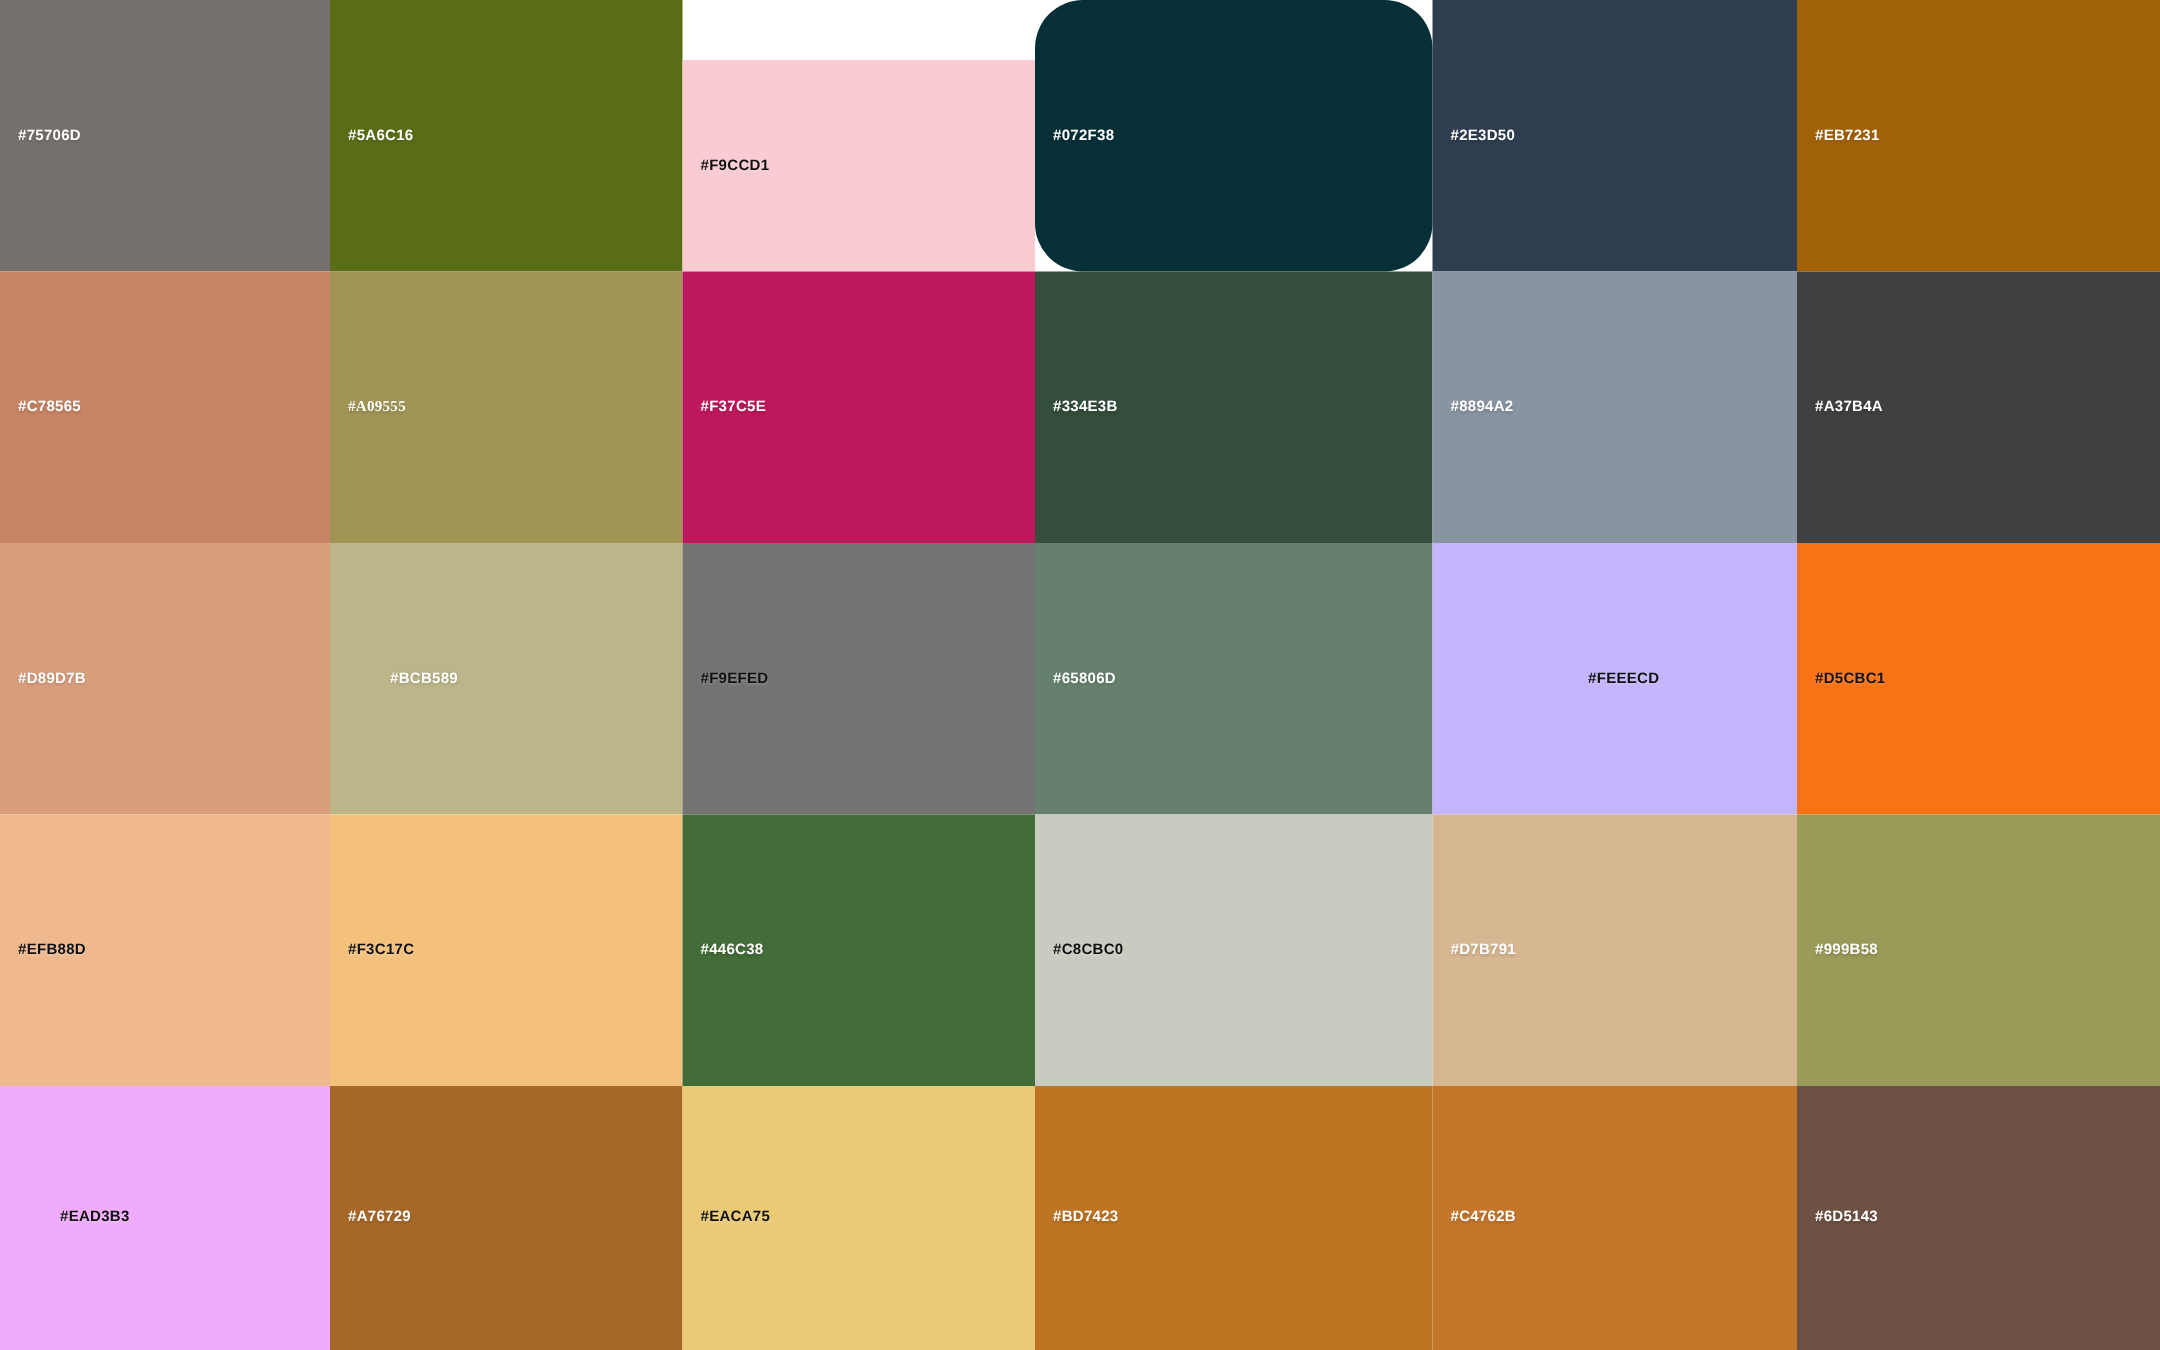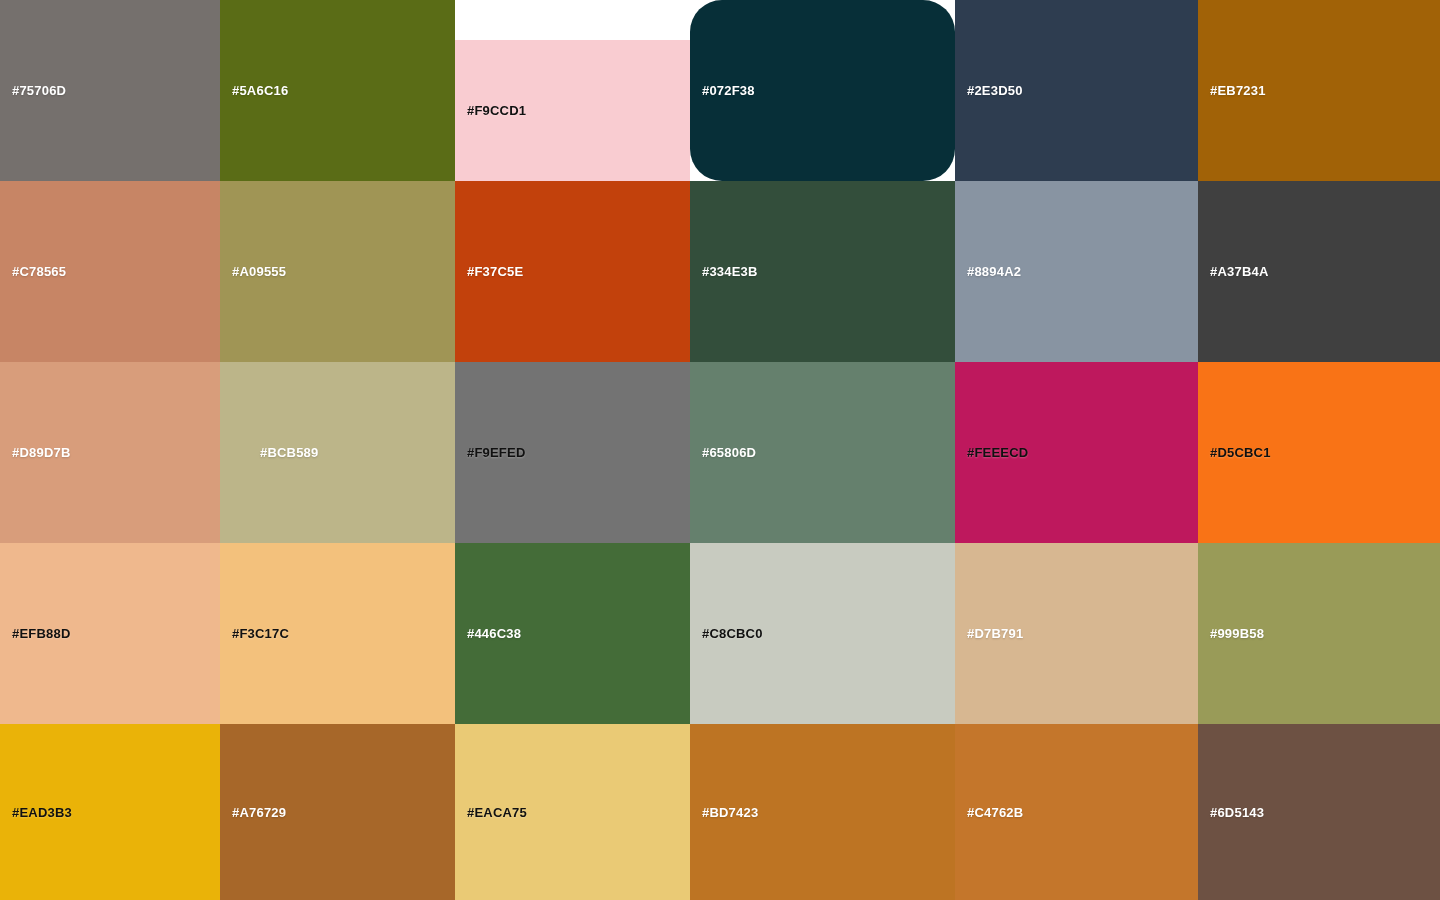--- a/index.html
+++ b/index.html
@@ -23,21 +23,21 @@
 
   .swatch {
     position: relative;
     display: flex;
     align-items: center;
     justify-content: flex-start;
     overflow: hidden;
   }
 
   .swatch-label {
-    font-size: 13px;
+    font-size: 10px;
     font-weight: bold;
     letter-spacing: 0.2px;
     padding-left: 12px;
     line-height: 1;
     white-space: nowrap;
     user-select: none;
   }
 
   .label-light {
     color: #ffffff;
@@ -67,24 +67,24 @@
     </div>
     <div class="swatch" style="background-color: rgb(46, 61, 80);">
       <span class="swatch-label label-light">#2E3D50</span>
     </div>
     <div class="swatch" style="background-color: #a16207;">
       <span class="swatch-label label-light">#EB7231</span>
     </div>
     <div class="swatch" style="background-color: rgb(199, 133, 101);">
       <span class="swatch-label label-light">#C78565</span>
     </div>
-    <div class="swatch" style="background-color: rgb(160, 149, 85);">
+    <div class="swatch" style="background-color: rgb(160, 149, 85); font-family: Liberation Serif, serif;">
       <span class="swatch-label label-light">#A09555</span>
     </div>
-    <div class="swatch" style="background-color: #c2410c; text-align: center;">
+    <div class="swatch" style="background-color: #be185d; text-align: center;">
       <span class="swatch-label label-light">#F37C5E</span>
     </div>
     <div class="swatch" style="background-color: rgb(51, 78, 59);">
       <span class="swatch-label label-light">#334E3B</span>
     </div>
     <div class="swatch" style="background-color: rgb(136, 148, 162);">
       <span class="swatch-label label-light">#8894A2</span>
     </div>
     <div class="swatch" style="background-color: #404040;">
       <span class="swatch-label label-light">#A37B4A</span>
@@ -94,21 +94,21 @@
     </div>
     <div class="swatch" style="background-color: rgb(188, 181, 137); padding-left: 28px;">
       <span class="swatch-label label-light">#BCB589</span>
     </div>
     <div class="swatch" style="background-color: #737373;">
       <span class="swatch-label label-dark">#F9EFED</span>
     </div>
     <div class="swatch" style="background-color: rgb(101, 128, 109);">
       <span class="swatch-label label-light">#65806D</span>
     </div>
-    <div class="swatch" style="background-color: #be185d;">
+    <div class="swatch" style="background-color: #c4b5fd; justify-content: center;">
       <span class="swatch-label label-dark">#FEEECD</span>
     </div>
     <div class="swatch" style="background-color: #f97316;">
       <span class="swatch-label label-dark">#D5CBC1</span>
     </div>
     <div class="swatch" style="background-color: rgb(239, 184, 141);">
       <span class="swatch-label label-dark">#EFB88D</span>
     </div>
     <div class="swatch" style="background-color: rgb(243, 193, 124);">
       <span class="swatch-label label-dark">#F3C17C</span>
@@ -118,21 +118,21 @@
     </div>
     <div class="swatch" style="background-color: rgb(200, 203, 192);">
       <span class="swatch-label label-dark">#C8CBC0</span>
     </div>
     <div class="swatch" style="background-color: rgb(215, 183, 145);">
       <span class="swatch-label label-light">#D7B791</span>
     </div>
     <div class="swatch" style="background-color: rgb(153, 155, 88);">
       <span class="swatch-label label-light">#999B58</span>
     </div>
-    <div class="swatch" style="background-color: #eab308;">
+    <div class="swatch" style="background-color: #f0abfc; padding-left: 28px;">
       <span class="swatch-label label-dark">#EAD3B3</span>
     </div>
     <div class="swatch" style="background-color: rgb(167, 103, 41);">
       <span class="swatch-label label-light">#A76729</span>
     </div>
     <div class="swatch" style="background-color: rgb(234, 202, 117);">
       <span class="swatch-label label-dark">#EACA75</span>
     </div>
     <div class="swatch" style="background-color: rgb(189, 116, 35);">
       <span class="swatch-label label-light">#BD7423</span>

